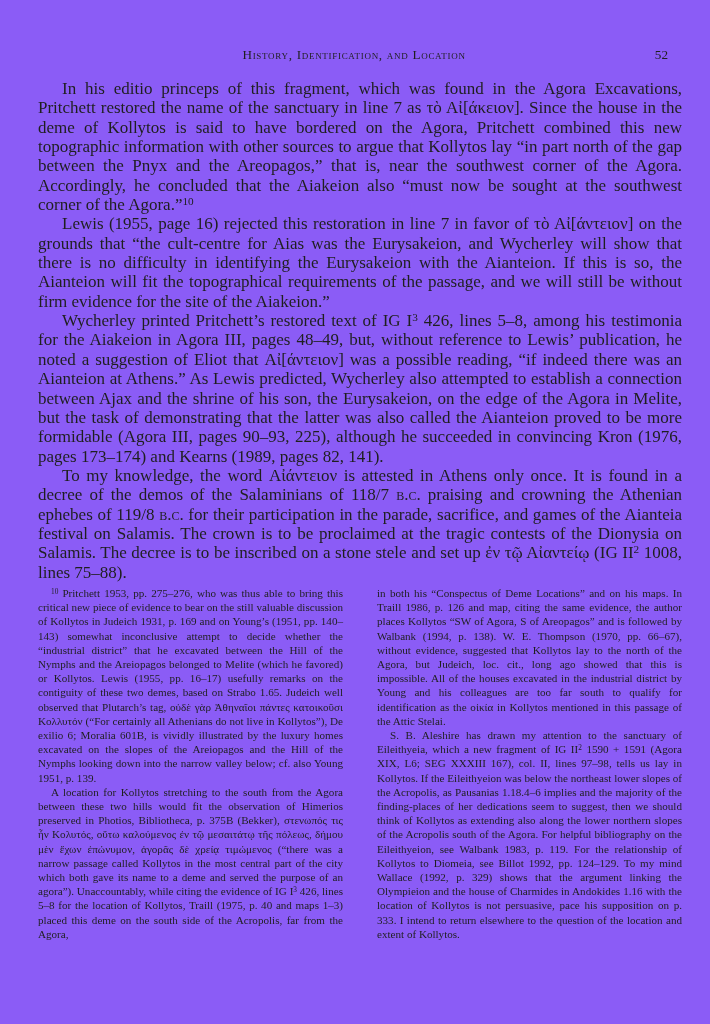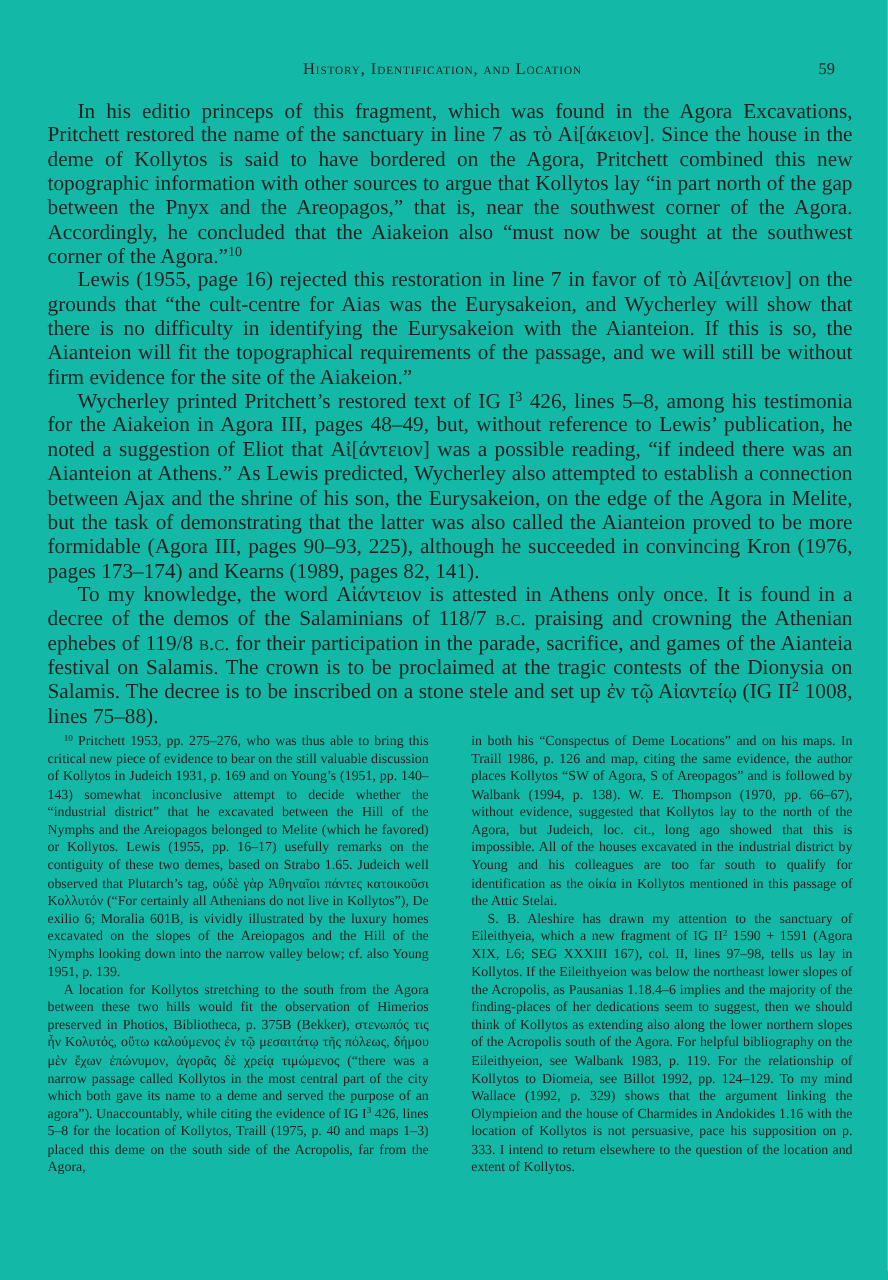--- a/index.html
+++ b/index.html
@@ -4,21 +4,21 @@
 <style>
   html, body { margin: 0; padding: 0; }
   body {
     width: 710px; height: 1024px;
     background: #e9e9e7;
     font-family: "Liberation Serif", "DejaVu Serif", serif;
   }
   .page {
     position: relative;
     width: 710px; height: 1024px;
-    background: #14b8a6;
+    background: #8b5cf6;
     color: #1f1f1f;
     overflow: hidden;
   }
   .running-head {
     position: absolute; top: 47px; left: 40px; right: 42px;
     font-size: 13.2px;
   }
   .head-title {
     display: block; text-align: center;
     font-variant: small-caps;
@@ -46,21 +46,21 @@
   .sc { font-variant: small-caps; text-transform: lowercase; }
   .sup { font-size: 0.66em; vertical-align: 0.45em; line-height: 0; }
 </style>
 </head>
 <body>
 
 <div class="page">
 
   <div class="running-head">
     <span class="head-title">History, Identification, and Location</span>
-    <span class="page-num">59</span>
+    <span class="page-num">52</span>
   </div>
 
   <div class="content">
     <div class="main-text">
         <p><span>In his editio princeps of this fragment, which was found in the Agora Excavations, Pritchett restored the name of the sanctuary in line 7 as τὸ Αἰ[άκειον]. Since the house in the deme of Kollytos is said to have bordered on the Agora, Pritchett combined this new topographic information with other sources to argue that Kollytos lay “in part north of the gap between the Pnyx and the Areopagos,” that is, near the southwest corner of the Agora. Accordingly, he concluded that the Aiakeion also “must now be sought at the southwest corner of the Agora.”</span><span class="sup">10</span></p>
         <p><span>Lewis (1955, page 16) rejected this restoration in line 7 in favor of τὸ Αἰ[άντειον] on the grounds that “the cult-centre for Aias was the Eurysakeion, and Wycherley will show that there is no difficulty in identifying the Eurysakeion with the Aianteion. If this is so, the Aianteion will fit the topographical requirements of the passage, and we will still be without firm evidence for the site of the Aiakeion.”</span></p>
         <p><span>Wycherley printed Pritchett’s restored text of </span><span class="i">IG</span><span> I</span><span class="sup">3</span><span> 426, lines 5–8, among his testimonia for the Aiakeion in </span><span class="i">Agora</span><span> III, pages 48–49, but, without reference to Lewis’ publication, he noted a suggestion of Eliot that Αἰ[άντειον] was a possible reading, “if indeed there was an Aianteion at Athens.” As Lewis predicted, Wycherley also attempted to establish a connection between Ajax and the shrine of his son, the Eurysakeion, on the edge of the Agora in Melite, but the task of demonstrating that the latter was also called the Aianteion proved to be more formidable (</span><span class="i">Agora</span><span> III, pages 90–93, 225), although he succeeded in convincing Kron (1976, pages 173–174) and Kearns (1989, pages 82, 141).</span></p>
         <p><span>To my knowledge, the word Αἰάντειον is attested in Athens only once. It is found in a decree of the demos of the Salaminians of 118/7 </span><span class="sc">B.C.</span><span> praising and crowning the Athenian ephebes of 119/8 </span><span class="sc">B.C.</span><span> for their participation in the parade, sacrifice, and games of the Aianteia festival on Salamis. The crown is to be proclaimed at the tragic contests of the Dionysia on Salamis. The decree is to be inscribed on a stone stele and set up ἐν τῷ Αἰαντείῳ (</span><span class="i">IG</span><span> II</span><span class="sup">2</span><span> 1008, lines 75–88).</span></p>
       </div>
 

